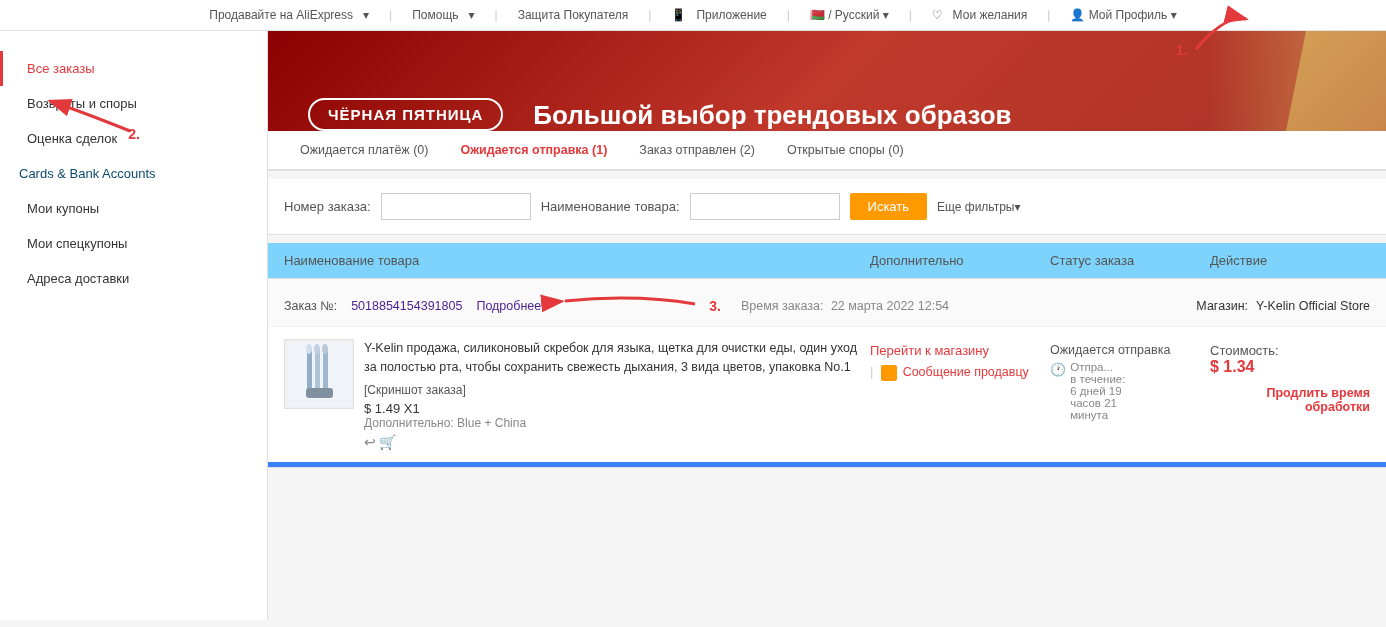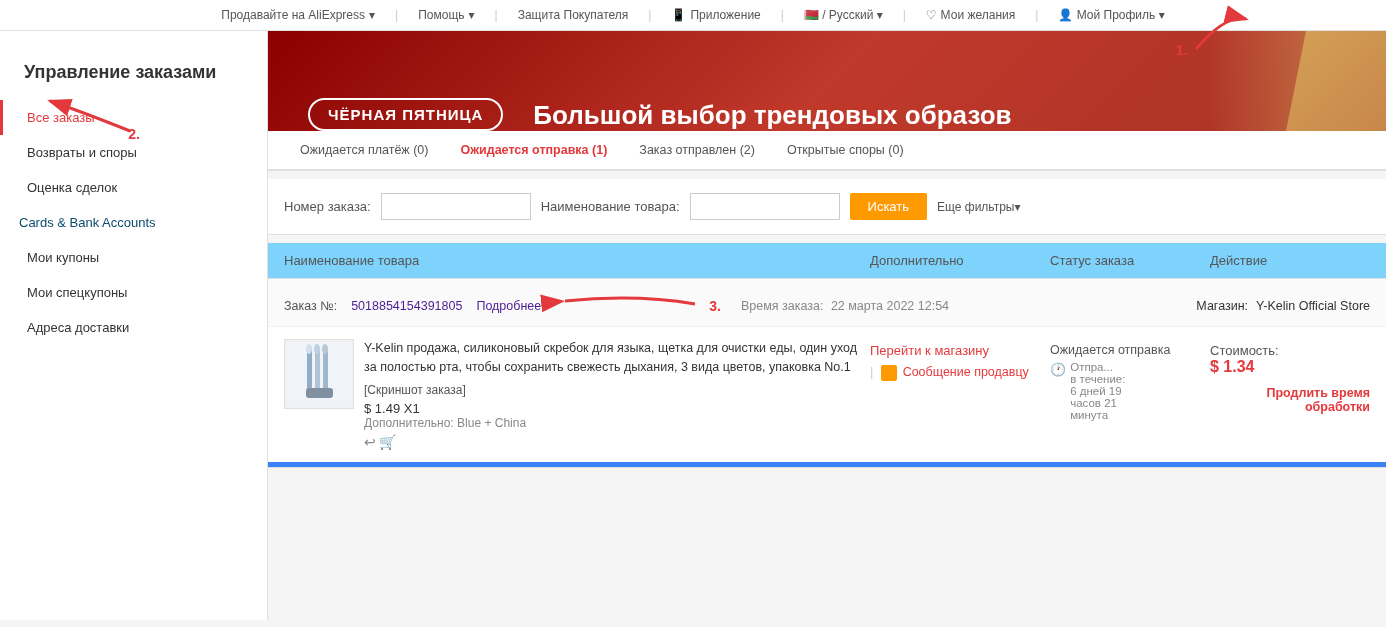--- a/index.html
+++ b/index.html
@@ -14,21 +14,21 @@
       justify-content: center;
       align-items: center;
       gap: 20px;
       font-size: 12px;
       color: #555;
     }
     .top-nav-item {
       cursor: pointer;
       display: flex;
       align-items: center;
-      gap: 4px;
+      gap: 10px;
       white-space: nowrap;
     }
     .top-nav-sep { color: #ccc; }
 
     
     .main-layout {
       display: flex;
       max-width: 1386px;
       margin: 0 auto;
     }
@@ -342,21 +342,20 @@
         </marker>
       </defs>
       <path d="M 20 45 Q 50 10 70 15" stroke="#e4393c" stroke-width="3" fill="none" marker-end="url(#ah1)"></path>
     </svg>
     <span style="position:absolute; top:38px; left:0px; color:#e4393c; font-weight:bold; font-size:14px;">1.</span>
   </div>
 
   <div class="main-layout">
 
     <div class="sidebar" style="position:relative;">
-      <div class="sidebar-title">Управление заказами</div>
 
       <div class="sidebar-item active">
         <span>Все заказы</span>
       </div>
       <div class="sidebar-item">
         <span>Возвраты и споры</span>
       </div>
       <div class="sidebar-item">
         <span>Оценка сделок</span>
       </div>

